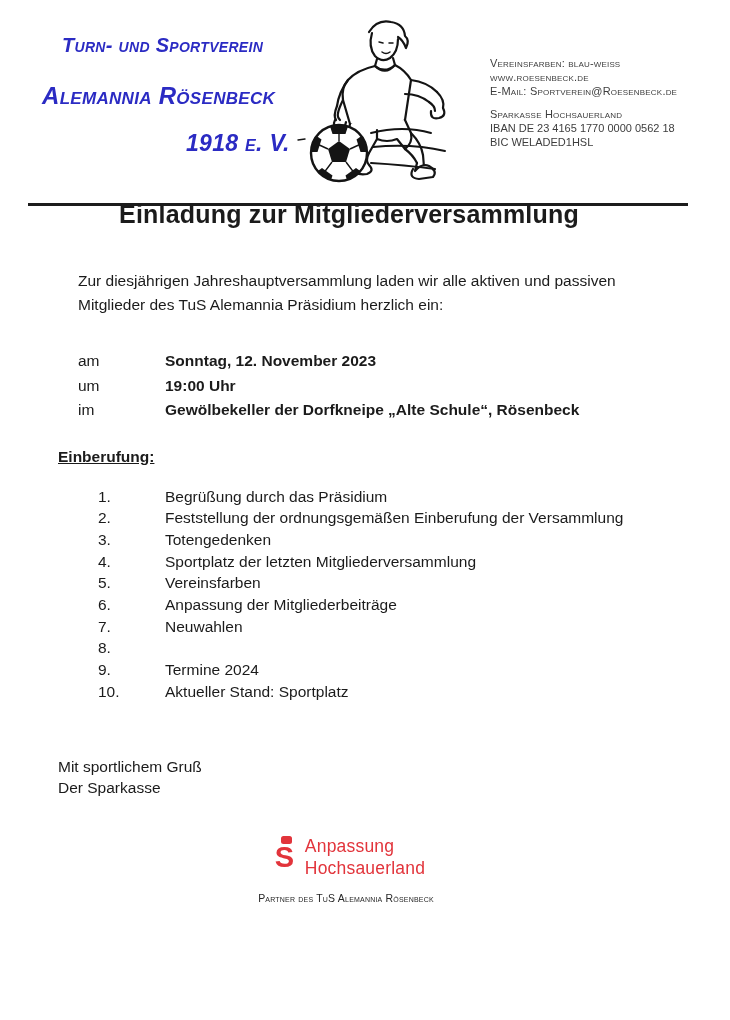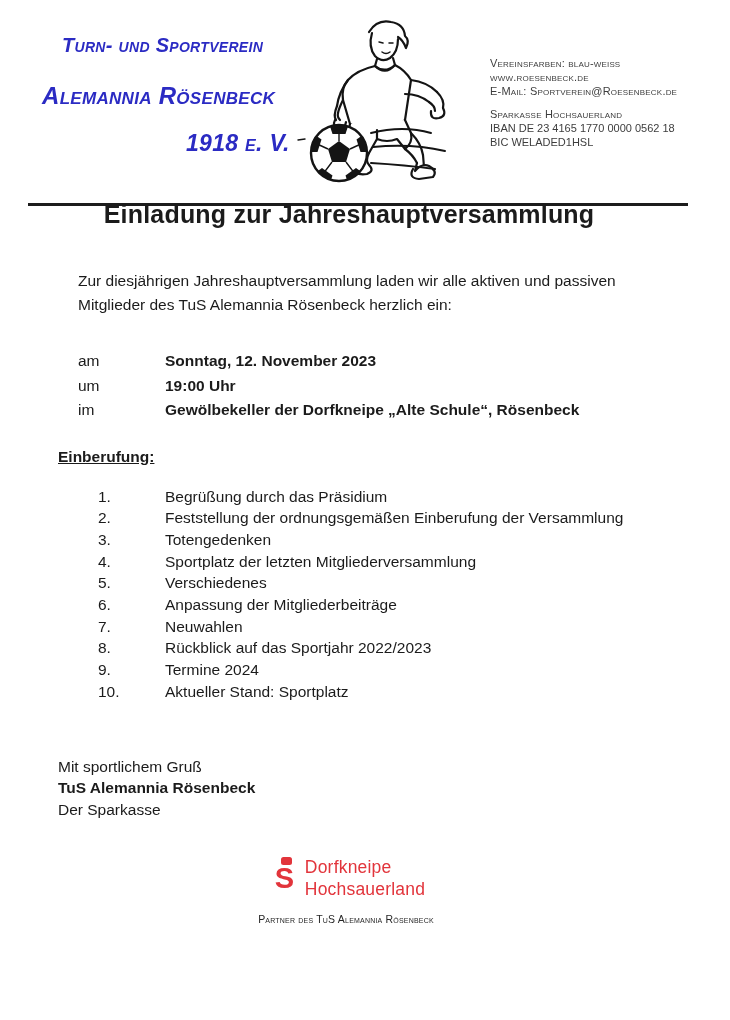--- a/index.html
+++ b/index.html
@@ -179,23 +179,23 @@
     <div class="bank-block">
       <div class="sc">Sparkasse Hochsauerland</div>
       <div>IBAN DE 23 4165 1770 0000 0562 18</div>
       <div>BIC WELADED1HSL</div>
     </div>
   </div>
 
   <div class="header-rule"></div>
 </div>
 
-<div class="doc-title">Einladung zur Jahreshauptversammlung</div>
-
-<p class="intro">Zur diesjährigen Jahreshauptversammlung laden wir alle aktiven und passiven Mitglieder des TuS Alemannia Rösenbeck herzlich ein:</p>
+<div class="doc-title">Einladung zur Mitgliederversammlung</div>
+
+<p class="intro">Zur diesjährigen Jahreshauptversammlung laden wir alle aktiven und passiven Mitglieder des TuS Alemannia Präsidium herzlich ein:</p>
 
 <div class="details">
   <div class="detail-row">
     <span class="detail-label">am</span>
     <span class="detail-value">Sonntag, 12. November 2023</span>
   </div>
   <div class="detail-row">
     <span class="detail-label">um</span>
     <span class="detail-value">19:00 Uhr</span>
   </div>
@@ -219,54 +219,52 @@
   <div class="agenda-row">
     <span class="agenda-num">3.</span>
     <span>Totengedenken</span>
   </div>
   <div class="agenda-row">
     <span class="agenda-num">4.</span>
     <span>Sportplatz der letzten Mitgliederversammlung</span>
   </div>
   <div class="agenda-row">
     <span class="agenda-num">5.</span>
-    <span>Verschiedenes</span>
+    <span>Vereinsfarben</span>
   </div>
   <div class="agenda-row">
     <span class="agenda-num">6.</span>
     <span>Anpassung der Mitgliederbeiträge</span>
   </div>
   <div class="agenda-row">
     <span class="agenda-num">7.</span>
     <span>Neuwahlen</span>
   </div>
   <div class="agenda-row">
     <span class="agenda-num">8.</span>
-    <span>Rückblick auf das Sportjahr 2022/2023</span>
   </div>
   <div class="agenda-row">
     <span class="agenda-num">9.</span>
     <span>Termine 2024</span>
   </div>
   <div class="agenda-row">
     <span class="agenda-num">10.</span>
     <span>Aktueller Stand: Sportplatz</span>
   </div>
 </div>
 
 <div class="closing">
   <div>Mit sportlichem Gruß</div>
-  <div class="bold">TuS Alemannia Rösenbeck</div>
   <div>Der Sparkasse</div>
 </div>
 
 <div class="sparkasse">
   <div class="sk-icon">
     <span class="sk-dot"></span>
     <span class="sk-s">S</span>
   </div>
   <div class="sk-text">
-    <div>Dorfkneipe</div>
+    <div>Anpassung</div>
     <div>Hochsauerland</div>
   </div>
 </div>
 
 <div class="partner-note">Partner des TuS Alemannia Rösenbeck</div>
 
 </body></html>

